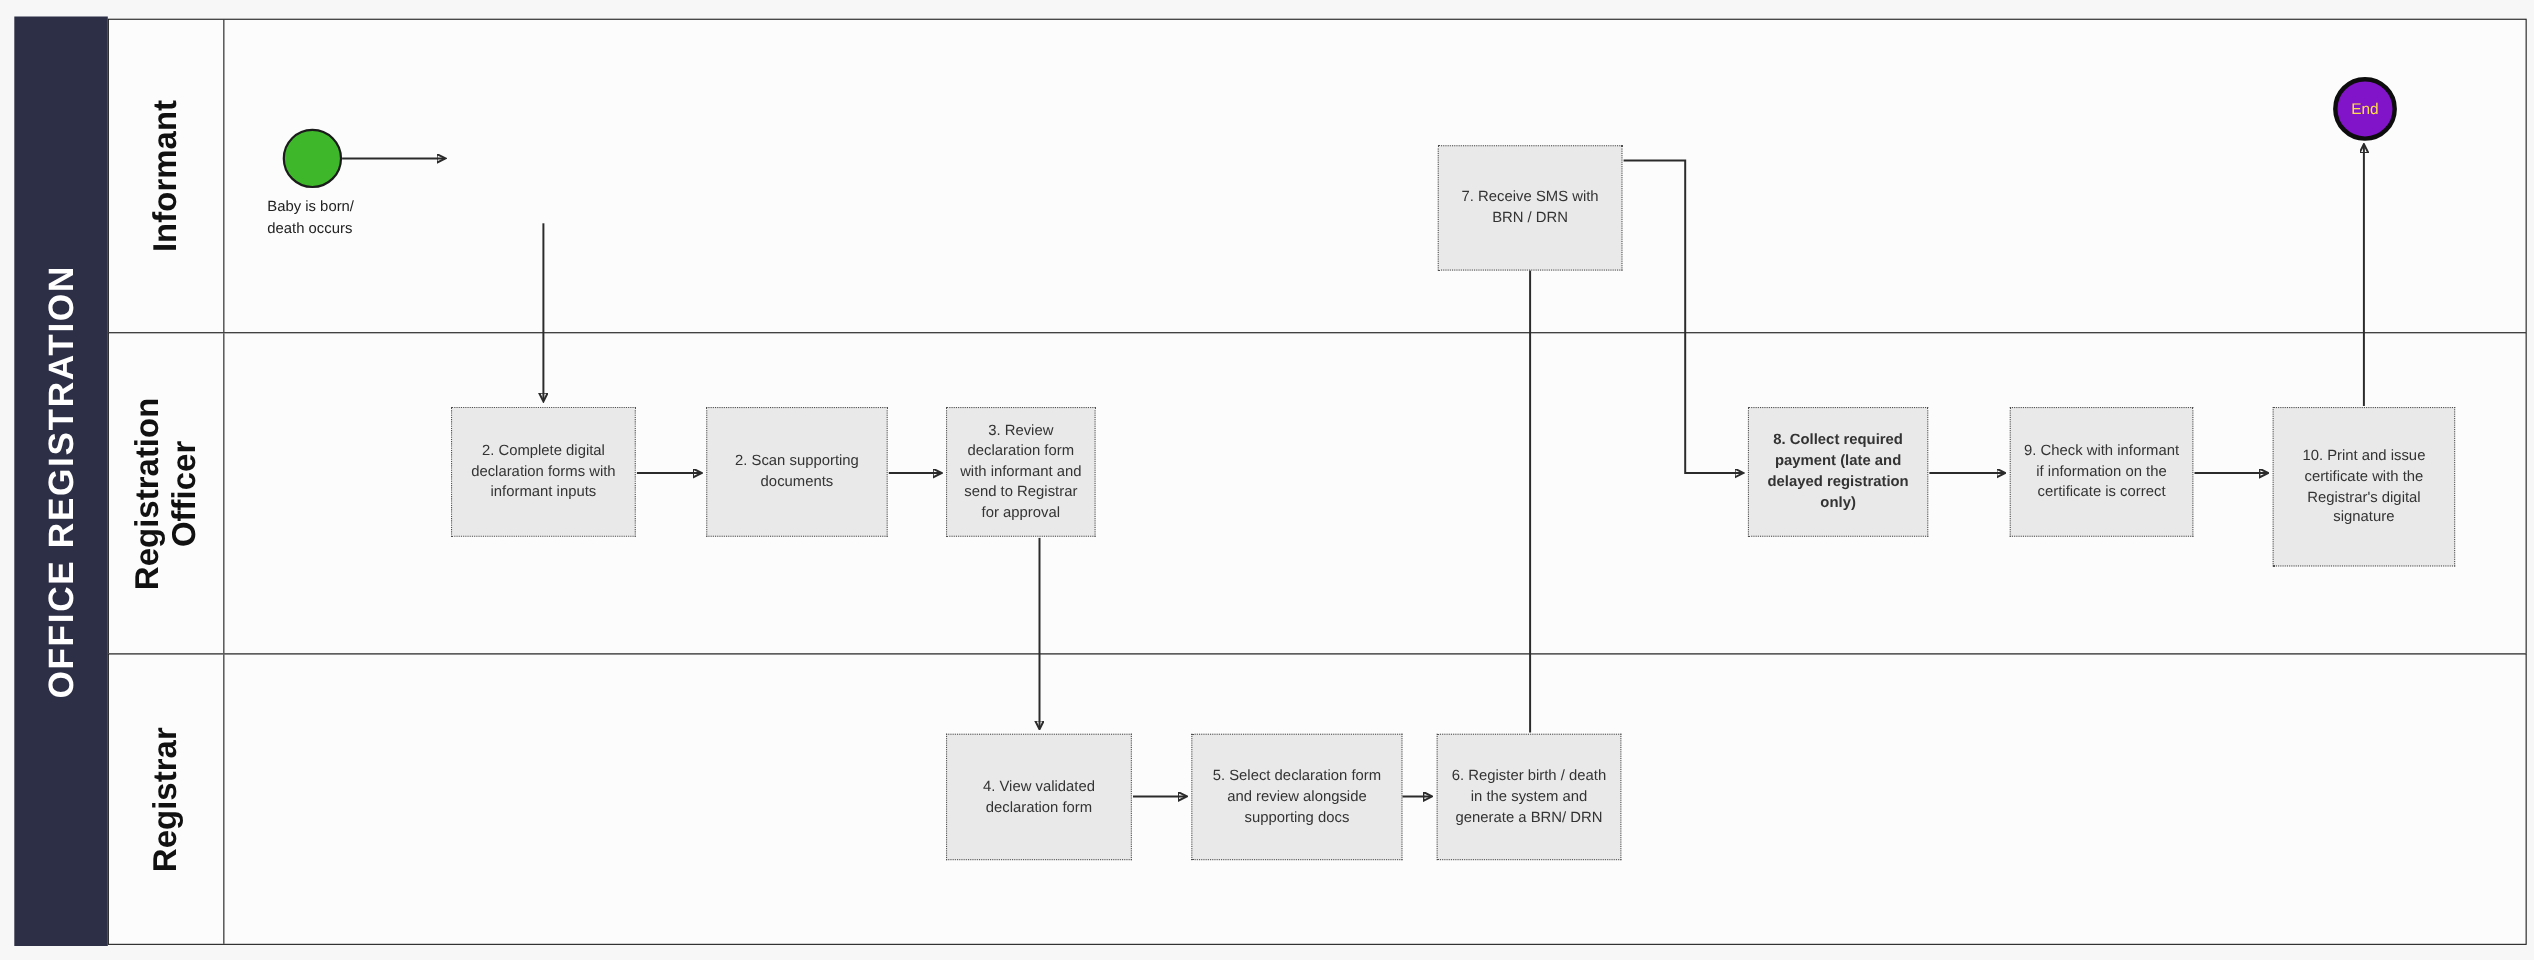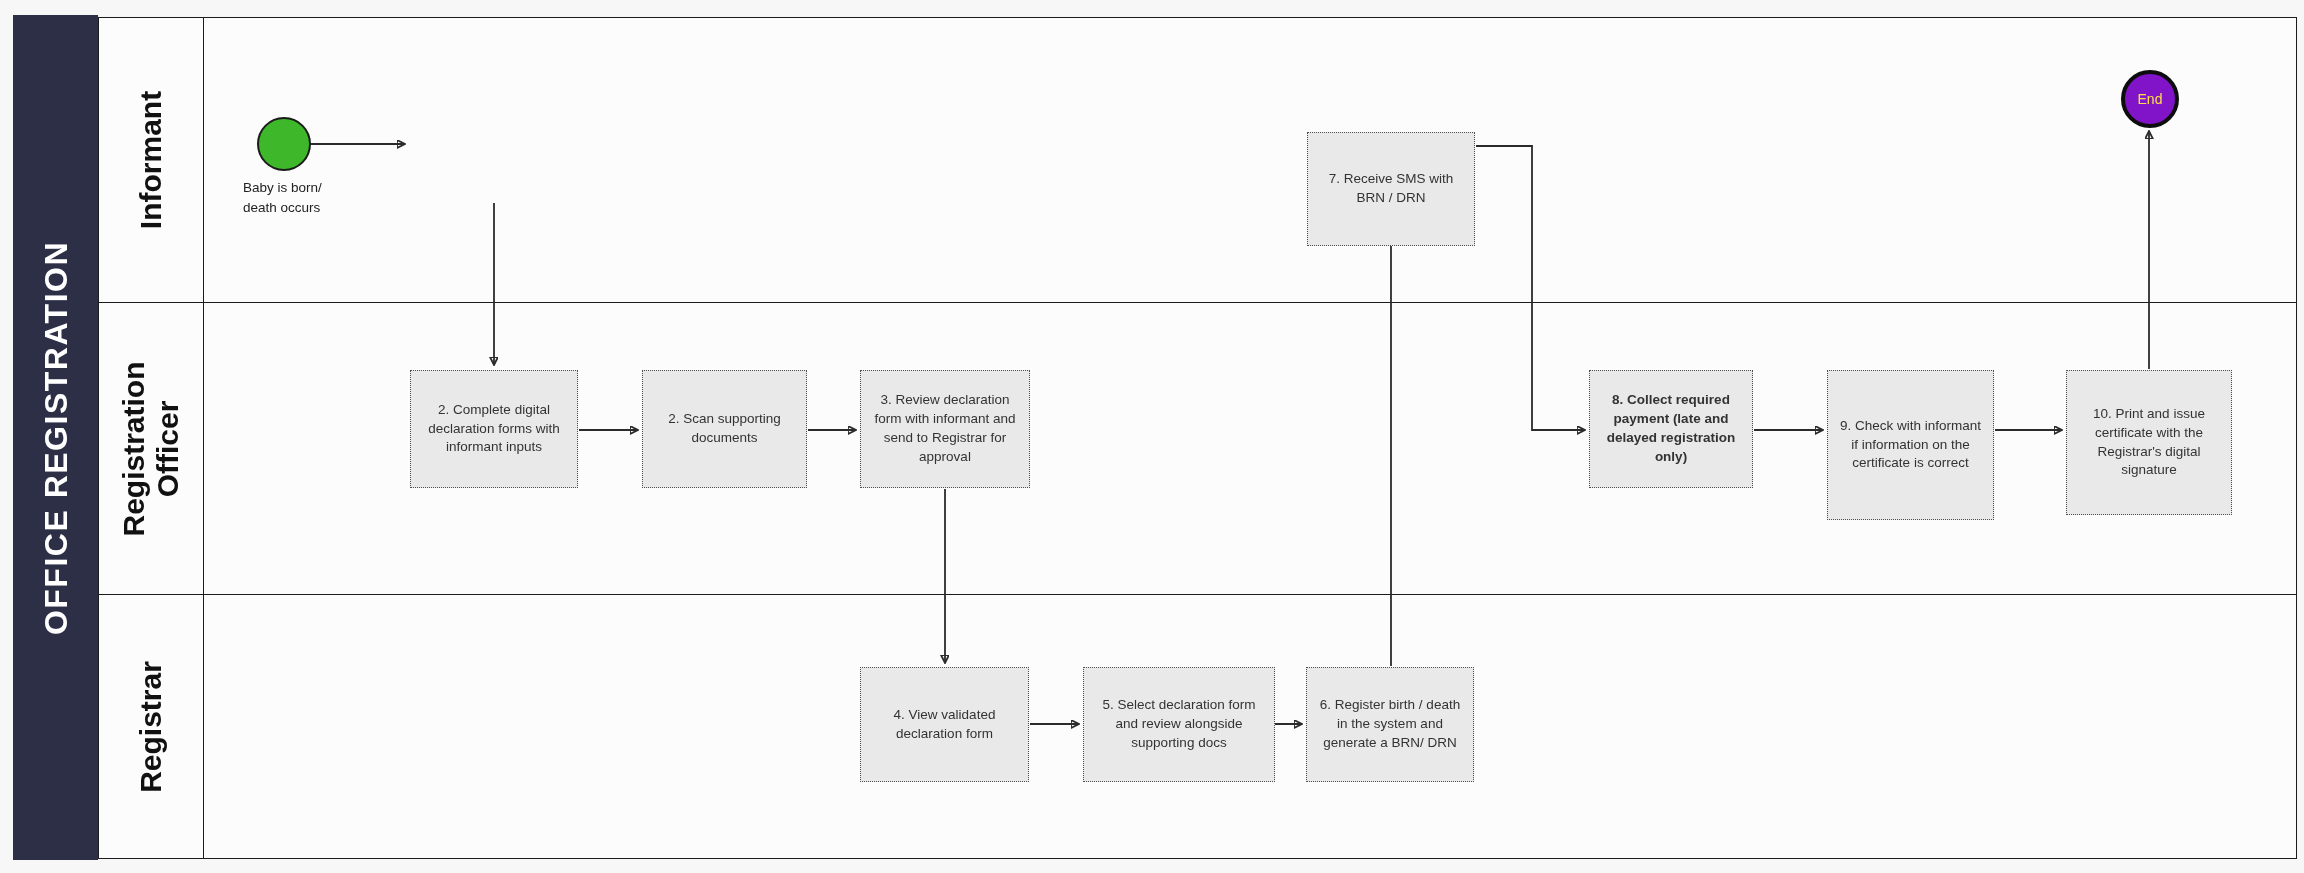--- a/index.html
+++ b/index.html
@@ -123,38 +123,38 @@
   <div class="event-end">
     <span>End</span>
   </div>
 
   <div class="task" style="left:410px; top:370px; width:168px; height:118px;">
     <span>2. Complete digital declaration forms with informant inputs</span>
   </div>
   <div class="task" style="left:642px; top:370px; width:165px; height:118px;">
     <span>2. Scan supporting documents</span>
   </div>
-  <div class="task" style="left:860px; top:370px; width:170px; height:118px;">
+  <div class="task" style="left:860px; top:370px; width:136px; height:118px;">
     <span>3. Review declaration form with informant and send to Registrar for approval</span>
   </div>
   <div class="task" style="left:860px; top:667px; width:169px; height:115px;">
     <span>4. View validated declaration form</span>
   </div>
   <div class="task" style="left:1083px; top:667px; width:192px; height:115px;">
     <span>5. Select declaration form and review alongside supporting docs</span>
   </div>
   <div class="task" style="left:1306px; top:667px; width:168px; height:115px;">
     <span>6. Register birth / death in the system and generate a BRN/ DRN</span>
   </div>
   <div class="task" style="left:1307px; top:88px; width:168px; height:114px;margin-top:44px;">
     <span>7. Receive SMS with BRN / DRN</span>
   </div>
   <div class="task" style="left:1589px; top:370px; width:164px; height:118px;font-weight:bold;">
     <span>8. Collect required payment (late and delayed registration only)</span>
   </div>
-  <div class="task" style="left:1827px; top:370px; width:167px; height:150px;">
+  <div class="task" style="left:1827px; top:370px; width:167px; height:118px;">
     <span>9. Check with informant if information on the certificate is correct</span>
   </div>
   <div class="task" style="left:2066px; top:370px; width:166px; height:145px;">
     <span>10. Print and issue certificate with the Registrar's digital signature</span>
   </div>
 
 </div>
 
 </body></html>

